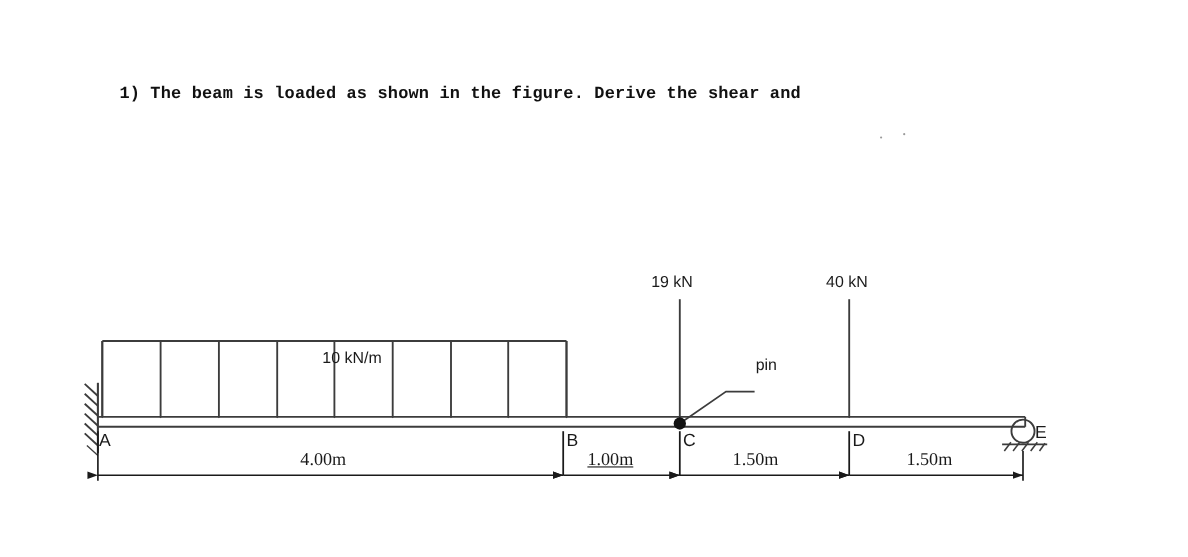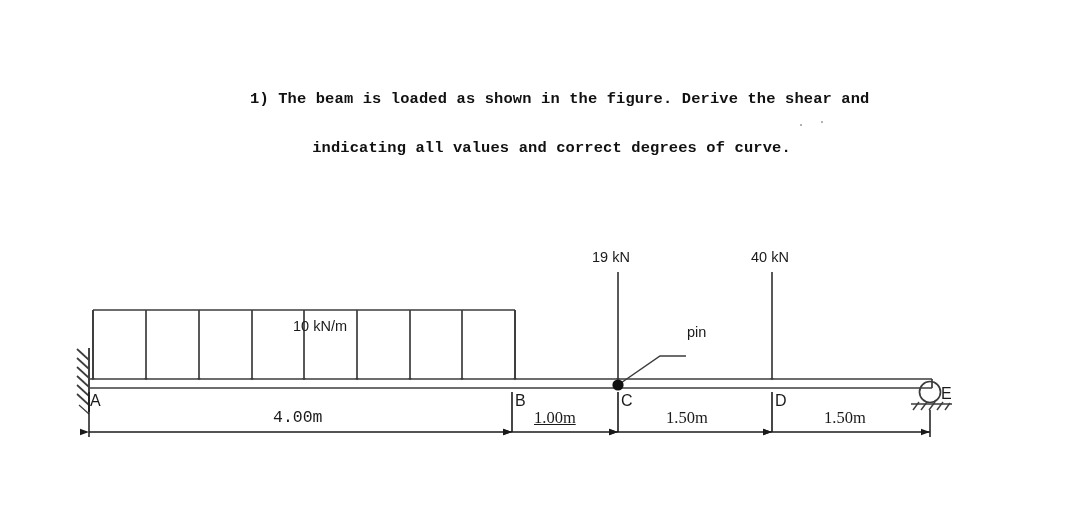--- a/index.html
+++ b/index.html
@@ -13,30 +13,29 @@
     height: 506px;
     background: #ffffff;
     overflow: hidden;
     font-family: "Liberation Sans", sans-serif;
   }
 
   
   #problem-statement {
     position: absolute;
     left: 71px;
-    top: 62px;
+    top: 48px;
     width: 940px;
     font-family: "Liberation Mono", monospace;
     font-size: 15.4px;
     font-weight: bold;
     line-height: 24.5px;
     letter-spacing: 0.15px;
     color: #111111;
     white-space: pre-wrap;
-    text-align: center;
   }
   #problem-statement .line-indent {
     display: block;
     padding-left: 21px;
   }
   .artifact-dot {
     position: absolute;
     width: 2px;
     height: 2px;
     background: #9a9a9a;
@@ -71,21 +70,20 @@
     font-size: 16px;
   }
 </style>
 </head>
 <body>
 
 <div id="page">
 
   <div id="problem-statement">
     <span>1) The beam is loaded as shown in the figure. Derive the shear and</span>
-    <span class="line-indent">indicating all values and correct degrees of curve.</span>
   </div>
   <div class="artifact-dot" style="left:800px; top:124px;"></div>
   <div class="artifact-dot" style="left:821px; top:121px;"></div>
 
   <div id="figure">
 
     <svg width="1080" height="506" viewBox="0 0 1080 506" xmlns="http://www.w3.org/2000/svg">
 
       <defs>
 
@@ -190,19 +188,19 @@
     <div class="lbl lbl-sans" style="left:751px; top:249px;">40 kN</div>
 
     <div class="lbl lbl-sans" style="left:687px; top:324px;">pin</div>
 
     <div class="lbl lbl-node" style="left:90px; top:392px;">A</div>
     <div class="lbl lbl-node" style="left:515px; top:392px;">B</div>
     <div class="lbl lbl-node" style="left:621px; top:392px;">C</div>
     <div class="lbl lbl-node" style="left:775px; top:392px;">D</div>
     <div class="lbl lbl-node" style="left:941px; top:385px;">E</div>
 
-    <div class="lbl lbl-serif" style="left:273px; top:408px;font-family:Liberation Mono, monospace;">4.00m</div>
+    <div class="lbl lbl-serif" style="left:273px; top:408px;">4.00m</div>
     <div class="lbl lbl-serif" style="left:534px; top:408px;text-decoration:underline;">1.00m</div>
     <div class="lbl lbl-serif" style="left:666px; top:408px;">1.50m</div>
     <div class="lbl lbl-serif" style="left:824px; top:408px;">1.50m</div>
 
   </div>
 </div>
 
 </body></html>

